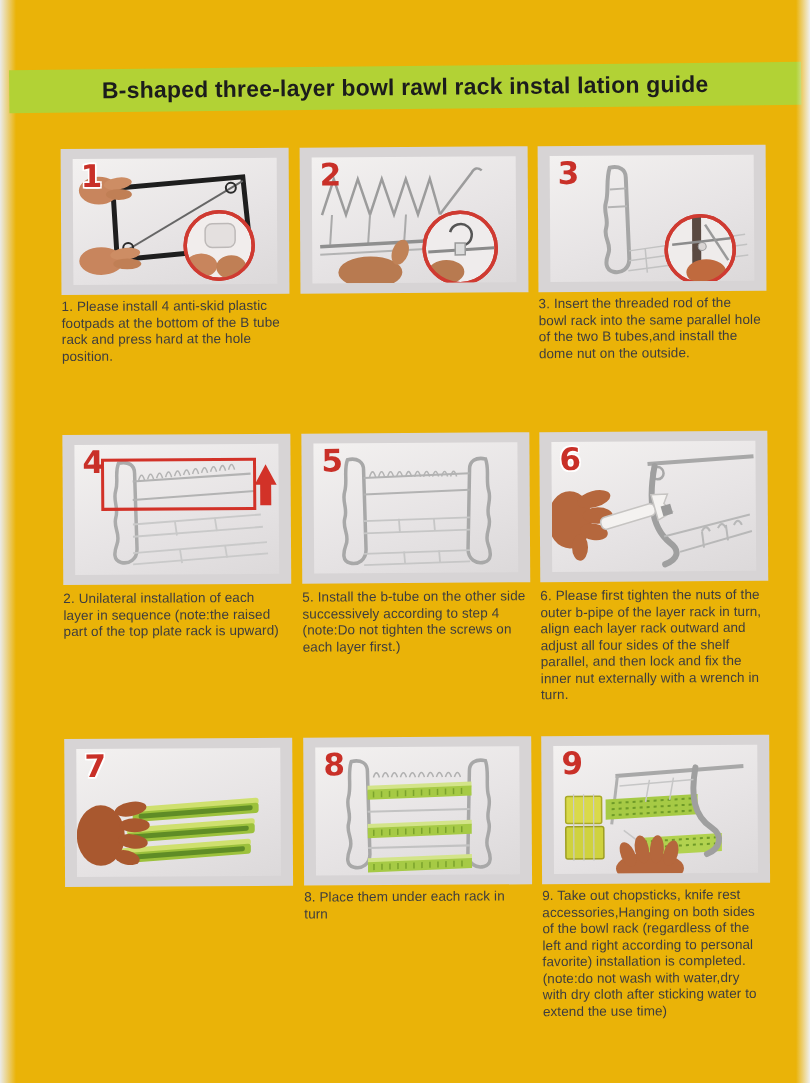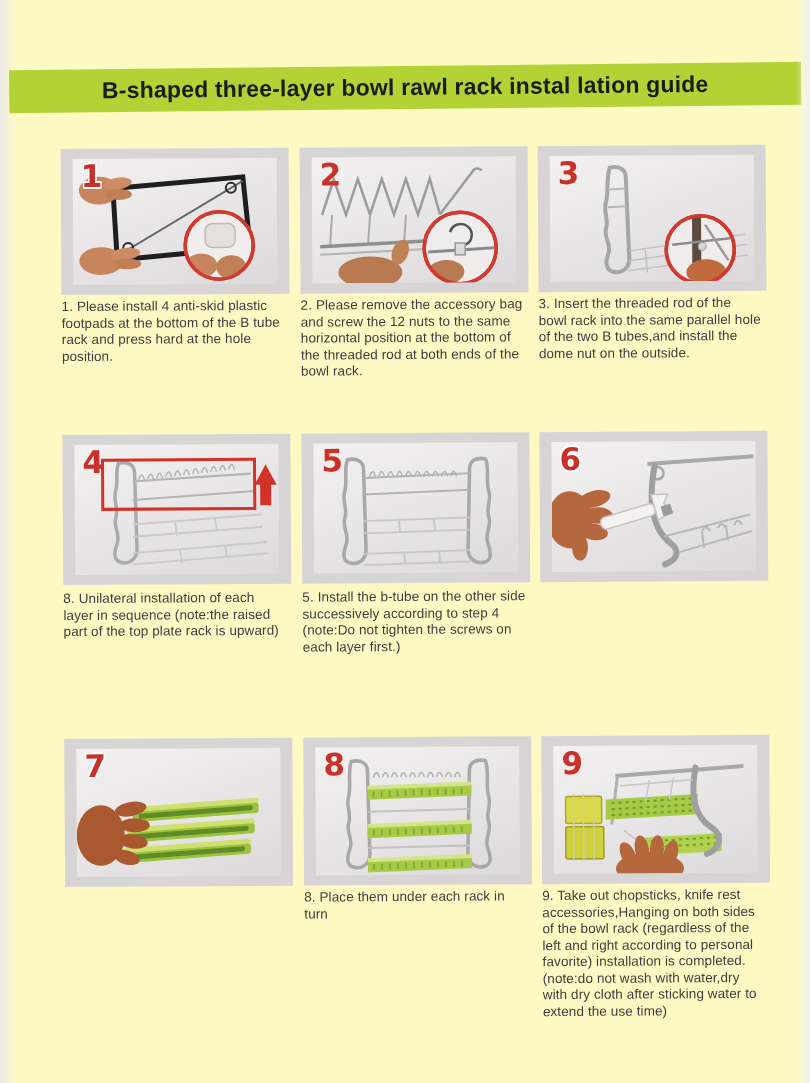--- a/index.html
+++ b/index.html
@@ -3,21 +3,21 @@
 <meta charset="utf-8">
 <style>
   html,body{margin:0;padding:0;}
   body{
     width:810px;height:1083px;overflow:hidden;
     background:#ffffff;
     font-family:"Liberation Sans","DejaVu Sans",sans-serif;
     position:relative;
   }
   .page{
-    position:absolute;inset:0;background:#fef9c3;
+    position:absolute;inset:0;background:#eab308;
   }
   .page::before{ 
     content:"";position:absolute;left:0;top:0;bottom:0;width:16px;
     background:linear-gradient(to right,#ebebe9,rgba(255,255,255,0));
   }
   .page::after{ 
     content:"";position:absolute;right:0;top:0;bottom:0;width:14px;
     background:linear-gradient(to left,#f0f0ee,rgba(255,255,255,0));
   }
   .sheet{
@@ -131,21 +131,20 @@
               <line x1="116" y1="96" x2="182" y2="92" stroke="#8a8a8a" stroke-width="3"></line>
               <rect x="143" y="87" width="10" height="12" fill="#dcdcdc" stroke="#999" stroke-width="1.5"></rect>
               <ellipse cx="134" cy="116" rx="18" ry="12" fill="#b87a50"></ellipse>
             </g>
             <circle cx="148" cy="92" r="36" fill="none" stroke="#cf3a31" stroke-width="3.5"></circle>
           </g>
         </svg>
         <span class="num">2</span>
       </div>
     </div>
-    <p class="caption">2. Please remove the accessory bag and screw the 12 nuts to the same horizontal position at the bottom of the threaded rod at both ends of the bowl rack.</p>
   </div>
 
   <div class="cell r1 c3">
     <div class="photo">
       <div class="img">
         <svg viewBox="0 0 204 127" preserveAspectRatio="none">
           <path d="M60 12 C70 10 76 14 76 22 L79 104 C79 114 71 119 63 117 C55 115 55 107 58 99 C62 89 53 83 56 73 C59 63 53 57 56 47 C59 37 56 24 60 12 Z" fill="none" stroke="#a6a6a6" stroke-width="4"></path>
           <line x1="60" y1="34" x2="76" y2="33" stroke="#b5b5b5" stroke-width="2"></line>
           <line x1="58" y1="52" x2="77" y2="51" stroke="#b5b5b5" stroke-width="2"></line>
           <g stroke="#c2c2c2" stroke-width="1.5">
@@ -196,21 +195,21 @@
             <line x1="140" y1="72" x2="142" y2="85"></line>
             <line x1="105" y1="103" x2="107" y2="116"></line>
             <line x1="150" y1="99" x2="152" y2="111"></line>
           </g>
           <rect x="28" y="15" width="152" height="48" fill="none" stroke="#d23228" stroke-width="3"></rect>
           <polygon points="191,20 202,40 196.5,40 196.5,60 185.5,60 185.5,40 180,40" fill="#d23228"></polygon>
         </svg>
         <span class="num">4</span>
       </div>
     </div>
-    <p class="caption">8. Unilateral installation of each layer in sequence (note:the raised part of the top plate rack is upward)</p>
+    <p class="caption">2. Unilateral installation of each layer in sequence (note:the raised part of the top plate rack is upward)</p>
   </div>
 
   <div class="cell r2 c2">
     <div class="photo">
       <div class="img">
         <svg viewBox="0 0 204 127" preserveAspectRatio="none">
           <path d="M34 16 C44 14 50 18 50 26 L52 104 C52 114 44 119 36 117 C28 115 29 107 32 99 C36 89 28 83 31 73 C34 63 28 57 31 47 C34 37 30 26 34 16 Z" fill="none" stroke="#a8a8a8" stroke-width="3.5"></path>
           <path d="M172 16 C162 14 156 18 156 26 L154 104 C154 114 162 119 170 117 C178 115 177 107 174 99 C170 89 178 83 175 73 C172 63 178 57 175 47 C172 37 176 26 172 16 Z" fill="none" stroke="#a8a8a8" stroke-width="3.5"></path>
           <g stroke="#b3b3b3" stroke-width="2" fill="none">
             <line x1="50" y1="34" x2="156" y2="30"></line>
@@ -257,20 +256,21 @@
           </g>
           <g transform="rotate(-16 80 72)">
             <rect x="48" y="66" width="56" height="12" rx="5" fill="#f4f2f0" stroke="#c6c4c2" stroke-width="1.5"></rect>
             <path d="M104 58 L120 62 L114 70 L120 80 L104 84 Z" fill="#f4f2f0" stroke="#c6c4c2" stroke-width="1.5"></path>
           </g>
           <rect x="110" y="62" width="10" height="10" fill="#9a9a9a" transform="rotate(-16 115 67)"></rect>
         </svg>
         <span class="num outlined">6</span>
       </div>
     </div>
+    <p class="caption">6. Please first tighten the nuts of the outer b-pipe of the layer rack in turn, align each layer rack outward and adjust all four sides of the shelf parallel, and then lock and fix the inner nut externally with a wrench in turn.</p>
   </div>
 
   <div class="cell r3 c1">
     <div class="photo">
       <div class="img">
         <svg viewBox="0 0 204 127" preserveAspectRatio="none">
           <g transform="skewY(-4)">
             <g>
               <rect x="56" y="62" width="126" height="7" rx="3" fill="#cfe06e"></rect>
               <rect x="56" y="67" width="126" height="10" rx="3" fill="#9cc13c"></rect>

